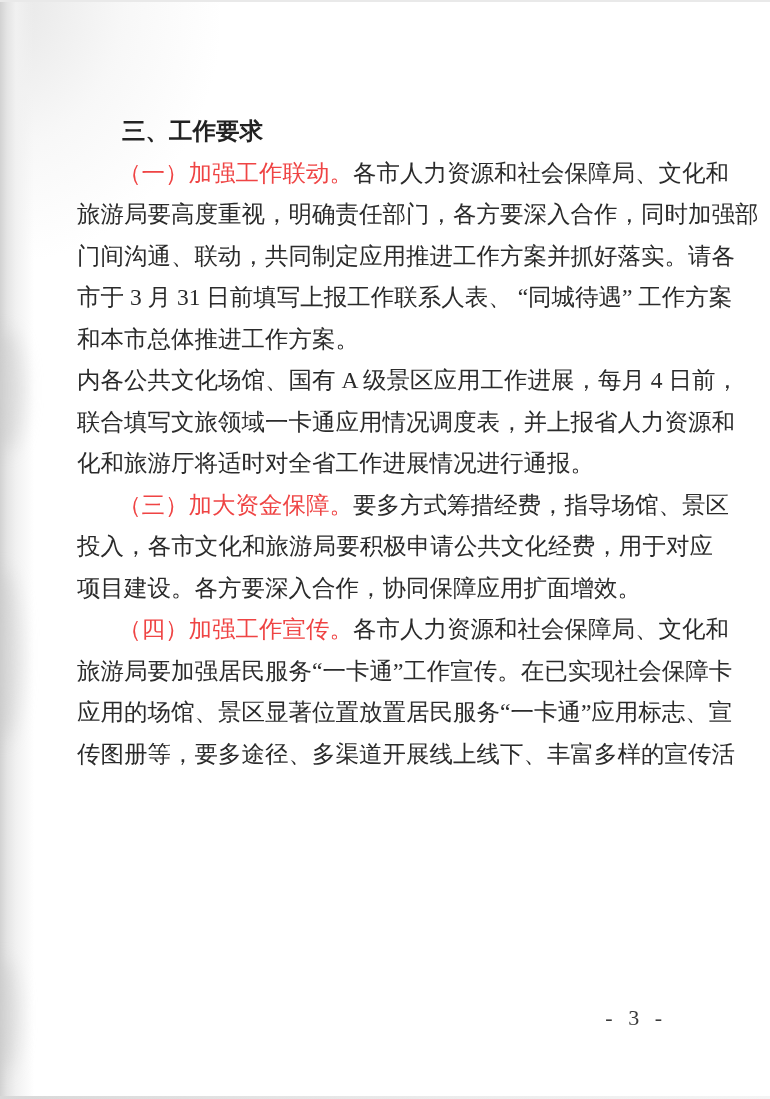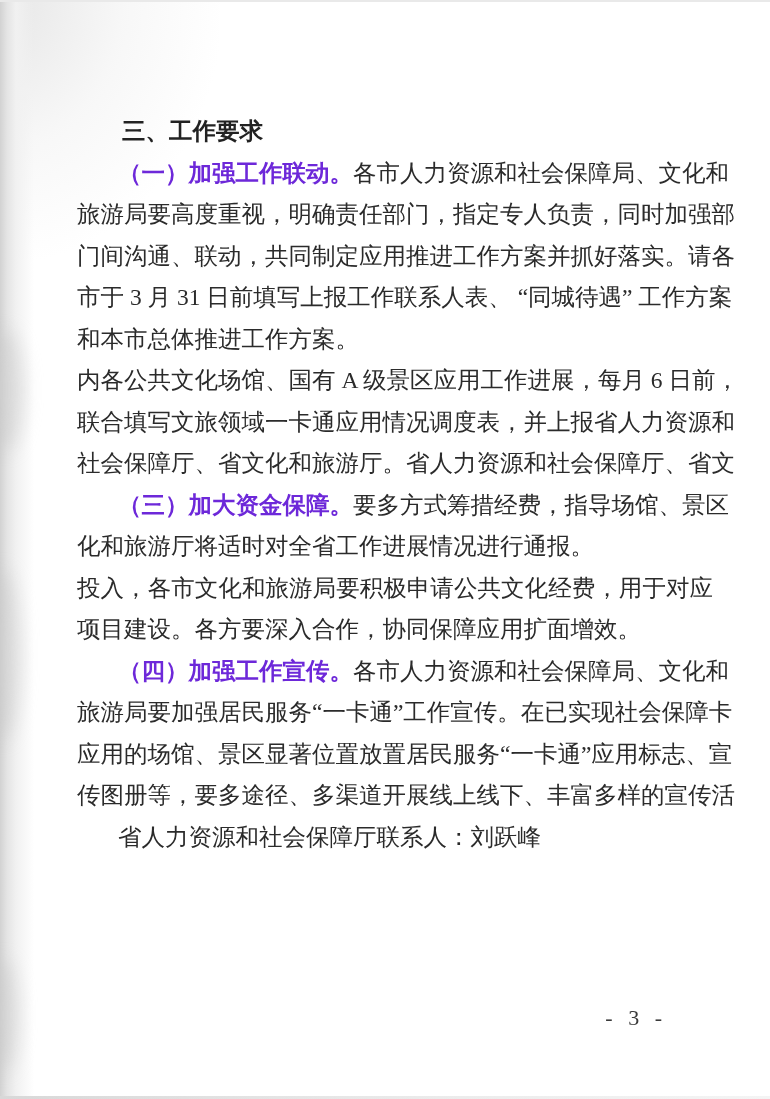--- a/index.html
+++ b/index.html
@@ -61,21 +61,21 @@
     white-space: nowrap;
     text-align: justify;
     text-align-last: justify;
     letter-spacing: 0;
   }
   .line.last {
     text-align: center;
     text-align-last: left;
   }
   .line.indent { text-indent: 41px; }
-  .line .lead { font-weight: bold; color: #6d28d9; }
+  .line .lead { font-weight: normal; color: #ef4444; }
 
   .heading {
     font-family: "Liberation Sans", sans-serif;
     font-weight: bold;
     color: #222222;
     text-indent: 45px;
     text-align: left;
     text-align-last: left;
   }
 
@@ -102,38 +102,36 @@
   <div class="scan-blotch blotch-2"></div>
   <div class="scan-blotch blotch-3"></div>
   <div class="scan-edge-top"></div>
   <div class="scan-edge-bottom"></div>
 
   <div class="content">
 
     <div class="line heading">三、工作要求</div>
 
     <div class="line indent"><span class="lead">（一）加强工作联动。</span><span>各市人力资源和社会保障局、文化和</span></div>
-    <div class="line"><span>旅游局要高度重视，明确责任部门，指定专人负责，同时加强部</span></div>
+    <div class="line"><span>旅游局要高度重视，明确责任部门，各方要深入合作，同时加强部</span></div>
     <div class="line"><span>门间沟通、联动，共同制定应用推进工作方案并抓好落实。请各</span></div>
     <div class="line"><span>市于 3 月 31 日前填写上报工作联系人表、 “同城待遇” 工作方案</span></div>
     <div class="line last"><span>和本市总体推进工作方案。</span></div>
 
-    <div class="line"><span>内各公共文化场馆、国有 A 级景区应用工作进展，每月 6 日前，</span></div>
+    <div class="line"><span>内各公共文化场馆、国有 A 级景区应用工作进展，每月 4 日前，</span></div>
     <div class="line"><span>联合填写文旅领域一卡通应用情况调度表，并上报省人力资源和</span></div>
-    <div class="line"><span>社会保障厅、省文化和旅游厅。省人力资源和社会保障厅、省文</span></div>
+    <div class="line last"><span>化和旅游厅将适时对全省工作进展情况进行通报。</span></div>
+
     <div class="line indent"><span class="lead">（三）加大资金保障。</span><span>要多方式筹措经费，指导场馆、景区</span></div>
-
-    <div class="line last"><span>化和旅游厅将适时对全省工作进展情况进行通报。</span></div>
     <div class="line"><span>投入，各市文化和旅游局要积极申请公共文化经费，用于对应</span></div>
     <div class="line last"><span>项目建设。各方要深入合作，协同保障应用扩面增效。</span></div>
 
     <div class="line indent"><span class="lead">（四）加强工作宣传。</span><span>各市人力资源和社会保障局、文化和</span></div>
     <div class="line"><span>旅游局要加强居民服务“一卡通”工作宣传。在已实现社会保障卡</span></div>
     <div class="line"><span>应用的场馆、景区显著位置放置居民服务“一卡通”应用标志、宣</span></div>
     <div class="line"><span>传图册等，要多途径、多渠道开展线上线下、丰富多样的宣传活</span></div>
 
-    <div class="line indent last"><span>省人力资源和社会保障厅联系人：刘跃峰</span></div>
 
   </div>
 
   <div class="page-number">- 3 -</div>
 
 </div>
 
 </body></html>

